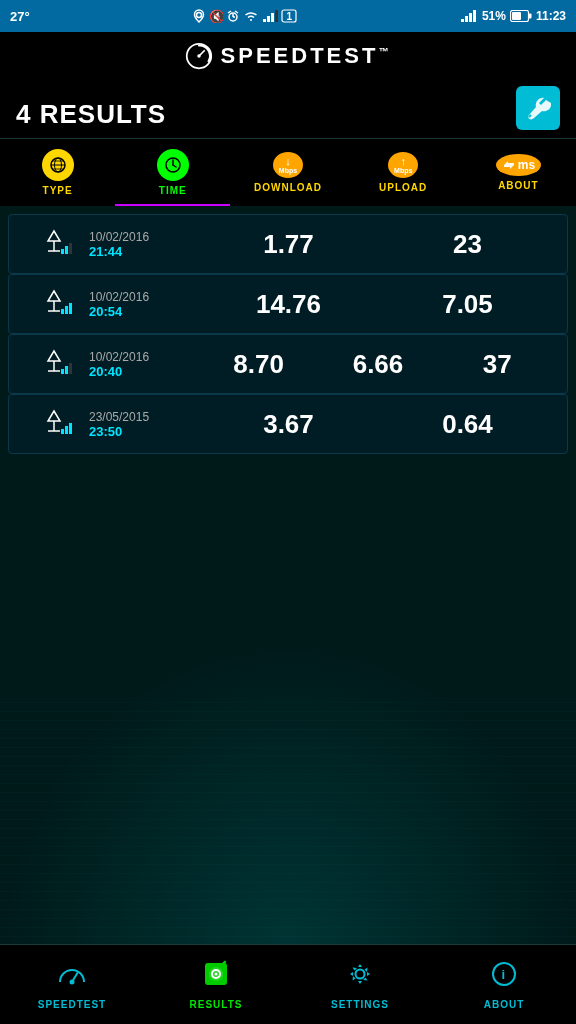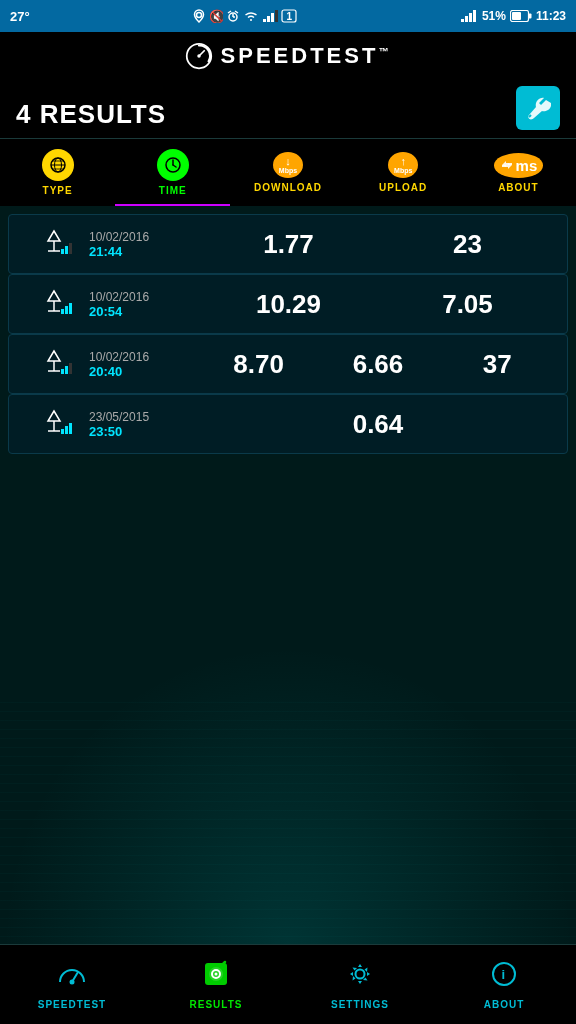--- a/index.html
+++ b/index.html
@@ -263,21 +263,21 @@
     .mbps-arrow { font-size: 9px; color: #fff; }
     .mbps-text { font-size: 7px; color: #fff; font-weight: bold; }
     .ms-badge {
       display: inline-flex;
       align-items: center;
       justify-content: center;
       background: #ffa500;
       border-radius: 50%;
       padding: 4px 6px;
     }
-    .ms-text { font-size: 15px; color: #fff; font-weight: bold; }
+    .ms-text { font-size: 12px; color: #fff; font-weight: bold; }
   </style>
 </head>
 <body>
 
 <div class="status-bar">
   <div class="status-left">
     <span>27°</span>
   </div>
   <div class="status-icons">
 
@@ -447,21 +447,21 @@
         <line x1="14" y1="24" x2="26" y2="24" stroke="#fff" stroke-width="1.5"></line>
         <rect x="27" y="22" width="3" height="5" fill="#00e5ff"></rect>
         <rect x="31" y="19" width="3" height="8" fill="#00e5ff"></rect>
         <rect x="35" y="16" width="3" height="11" fill="#00e5ff"></rect>
       </svg>
     </div>
     <div class="row-time">
       <span class="row-time-date">10/02/2016</span>
       <span class="row-time-time">20:54</span>
     </div>
-    <span class="row-value download-val">10.29</span>
+    <span class="row-value download-val">14.76</span>
     <span class="row-value upload-val">7.05</span>
   </div>
 
   <div class="data-row">
     <div class="row-type">
       <svg width="40" height="34" viewBox="0 0 40 34">
         <path d="M20 4 L14 14 L26 14 Z" fill="none" stroke="#fff" stroke-width="1.5"></path>
         <line x1="20" y1="14" x2="20" y2="24" stroke="#fff" stroke-width="1.5"></line>
         <line x1="14" y1="24" x2="26" y2="24" stroke="#fff" stroke-width="1.5"></line>
         <rect x="27" y="22" width="3" height="5" fill="#00e5ff"></rect>
@@ -486,20 +486,21 @@
         <line x1="14" y1="24" x2="26" y2="24" stroke="#fff" stroke-width="1.5"></line>
         <rect x="27" y="22" width="3" height="5" fill="#00e5ff"></rect>
         <rect x="31" y="19" width="3" height="8" fill="#00e5ff"></rect>
         <rect x="35" y="16" width="3" height="11" fill="#00e5ff"></rect>
       </svg>
     </div>
     <div class="row-time">
       <span class="row-time-date">23/05/2015</span>
       <span class="row-time-time">23:50</span>
     </div>
+    <span class="row-value download-val">3.67</span>
     <span class="row-value upload-val">0.64</span>
   </div>
 </div>
 
 <div class="bg-wave"></div>
 <div class="bg-wave2"></div>
 
 <div class="bottom-nav">
 
   <div class="nav-item speedtest">

